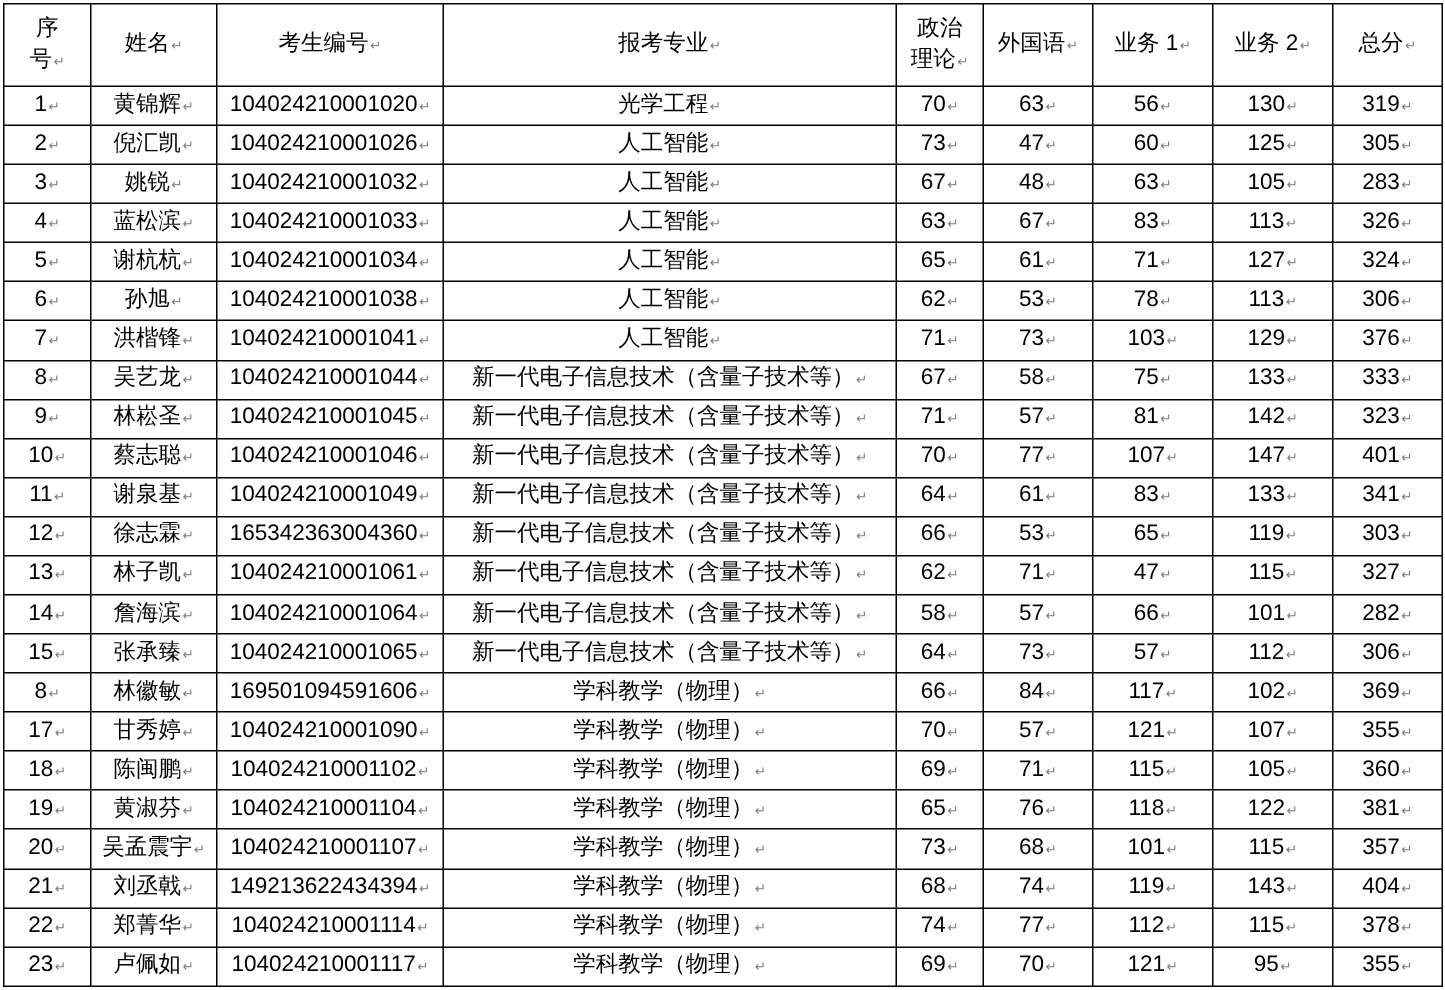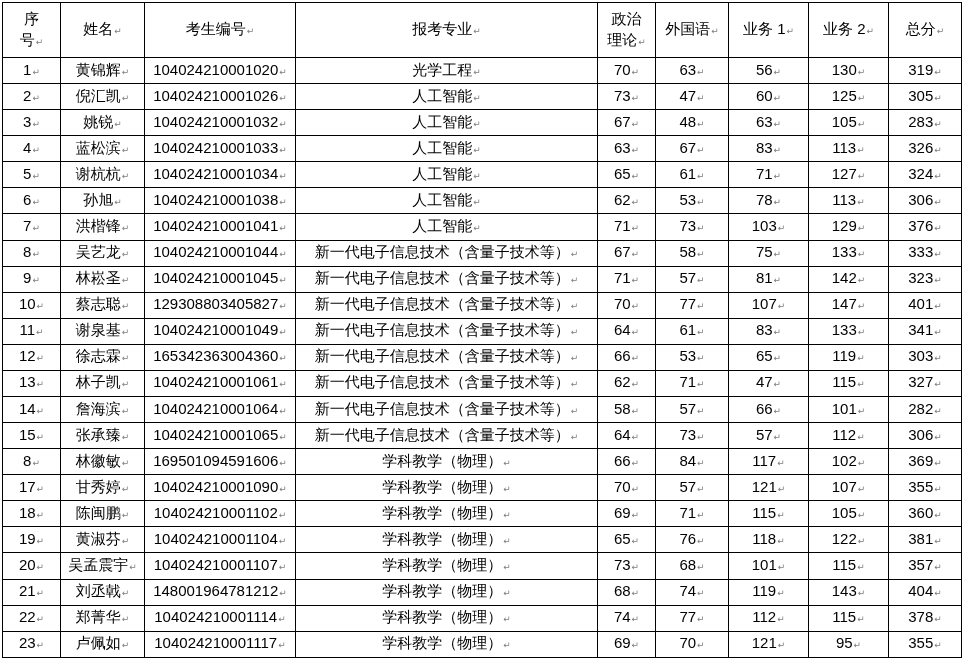--- a/index.html
+++ b/index.html
@@ -168,21 +168,21 @@
         <td><span class="cell-text">新一代电子信息技术（含量子技术等）</span><span class="mark">↵</span></td>
         <td><span class="cell-text">71</span><span class="mark">↵</span></td>
         <td><span class="cell-text">57</span><span class="mark">↵</span></td>
         <td><span class="cell-text">81</span><span class="mark">↵</span></td>
         <td><span class="cell-text">142</span><span class="mark">↵</span></td>
         <td><span class="cell-text">323</span><span class="mark">↵</span></td>
       </tr>
       <tr>
         <td><span class="cell-text">10</span><span class="mark">↵</span></td>
         <td><span class="cell-text">蔡志聪</span><span class="mark">↵</span></td>
-        <td><span class="cell-text">129308803405827</span><span class="mark">↵</span></td>
+        <td><span class="cell-text">104024210001046</span><span class="mark">↵</span></td>
         <td><span class="cell-text">新一代电子信息技术（含量子技术等）</span><span class="mark">↵</span></td>
         <td><span class="cell-text">70</span><span class="mark">↵</span></td>
         <td><span class="cell-text">77</span><span class="mark">↵</span></td>
         <td><span class="cell-text">107</span><span class="mark">↵</span></td>
         <td><span class="cell-text">147</span><span class="mark">↵</span></td>
         <td><span class="cell-text">401</span><span class="mark">↵</span></td>
       </tr>
       <tr>
         <td><span class="cell-text">11</span><span class="mark">↵</span></td>
         <td><span class="cell-text">谢泉基</span><span class="mark">↵</span></td>
@@ -289,21 +289,21 @@
         <td><span class="cell-text">学科教学（物理）</span><span class="mark">↵</span></td>
         <td><span class="cell-text">73</span><span class="mark">↵</span></td>
         <td><span class="cell-text">68</span><span class="mark">↵</span></td>
         <td><span class="cell-text">101</span><span class="mark">↵</span></td>
         <td><span class="cell-text">115</span><span class="mark">↵</span></td>
         <td><span class="cell-text">357</span><span class="mark">↵</span></td>
       </tr>
       <tr>
         <td><span class="cell-text">21</span><span class="mark">↵</span></td>
         <td><span class="cell-text">刘丞戟</span><span class="mark">↵</span></td>
-        <td><span class="cell-text">148001964781212</span><span class="mark">↵</span></td>
+        <td><span class="cell-text">149213622434394</span><span class="mark">↵</span></td>
         <td><span class="cell-text">学科教学（物理）</span><span class="mark">↵</span></td>
         <td><span class="cell-text">68</span><span class="mark">↵</span></td>
         <td><span class="cell-text">74</span><span class="mark">↵</span></td>
         <td><span class="cell-text">119</span><span class="mark">↵</span></td>
         <td><span class="cell-text">143</span><span class="mark">↵</span></td>
         <td><span class="cell-text">404</span><span class="mark">↵</span></td>
       </tr>
       <tr>
         <td><span class="cell-text">22</span><span class="mark">↵</span></td>
         <td><span class="cell-text">郑菁华</span><span class="mark">↵</span></td>

